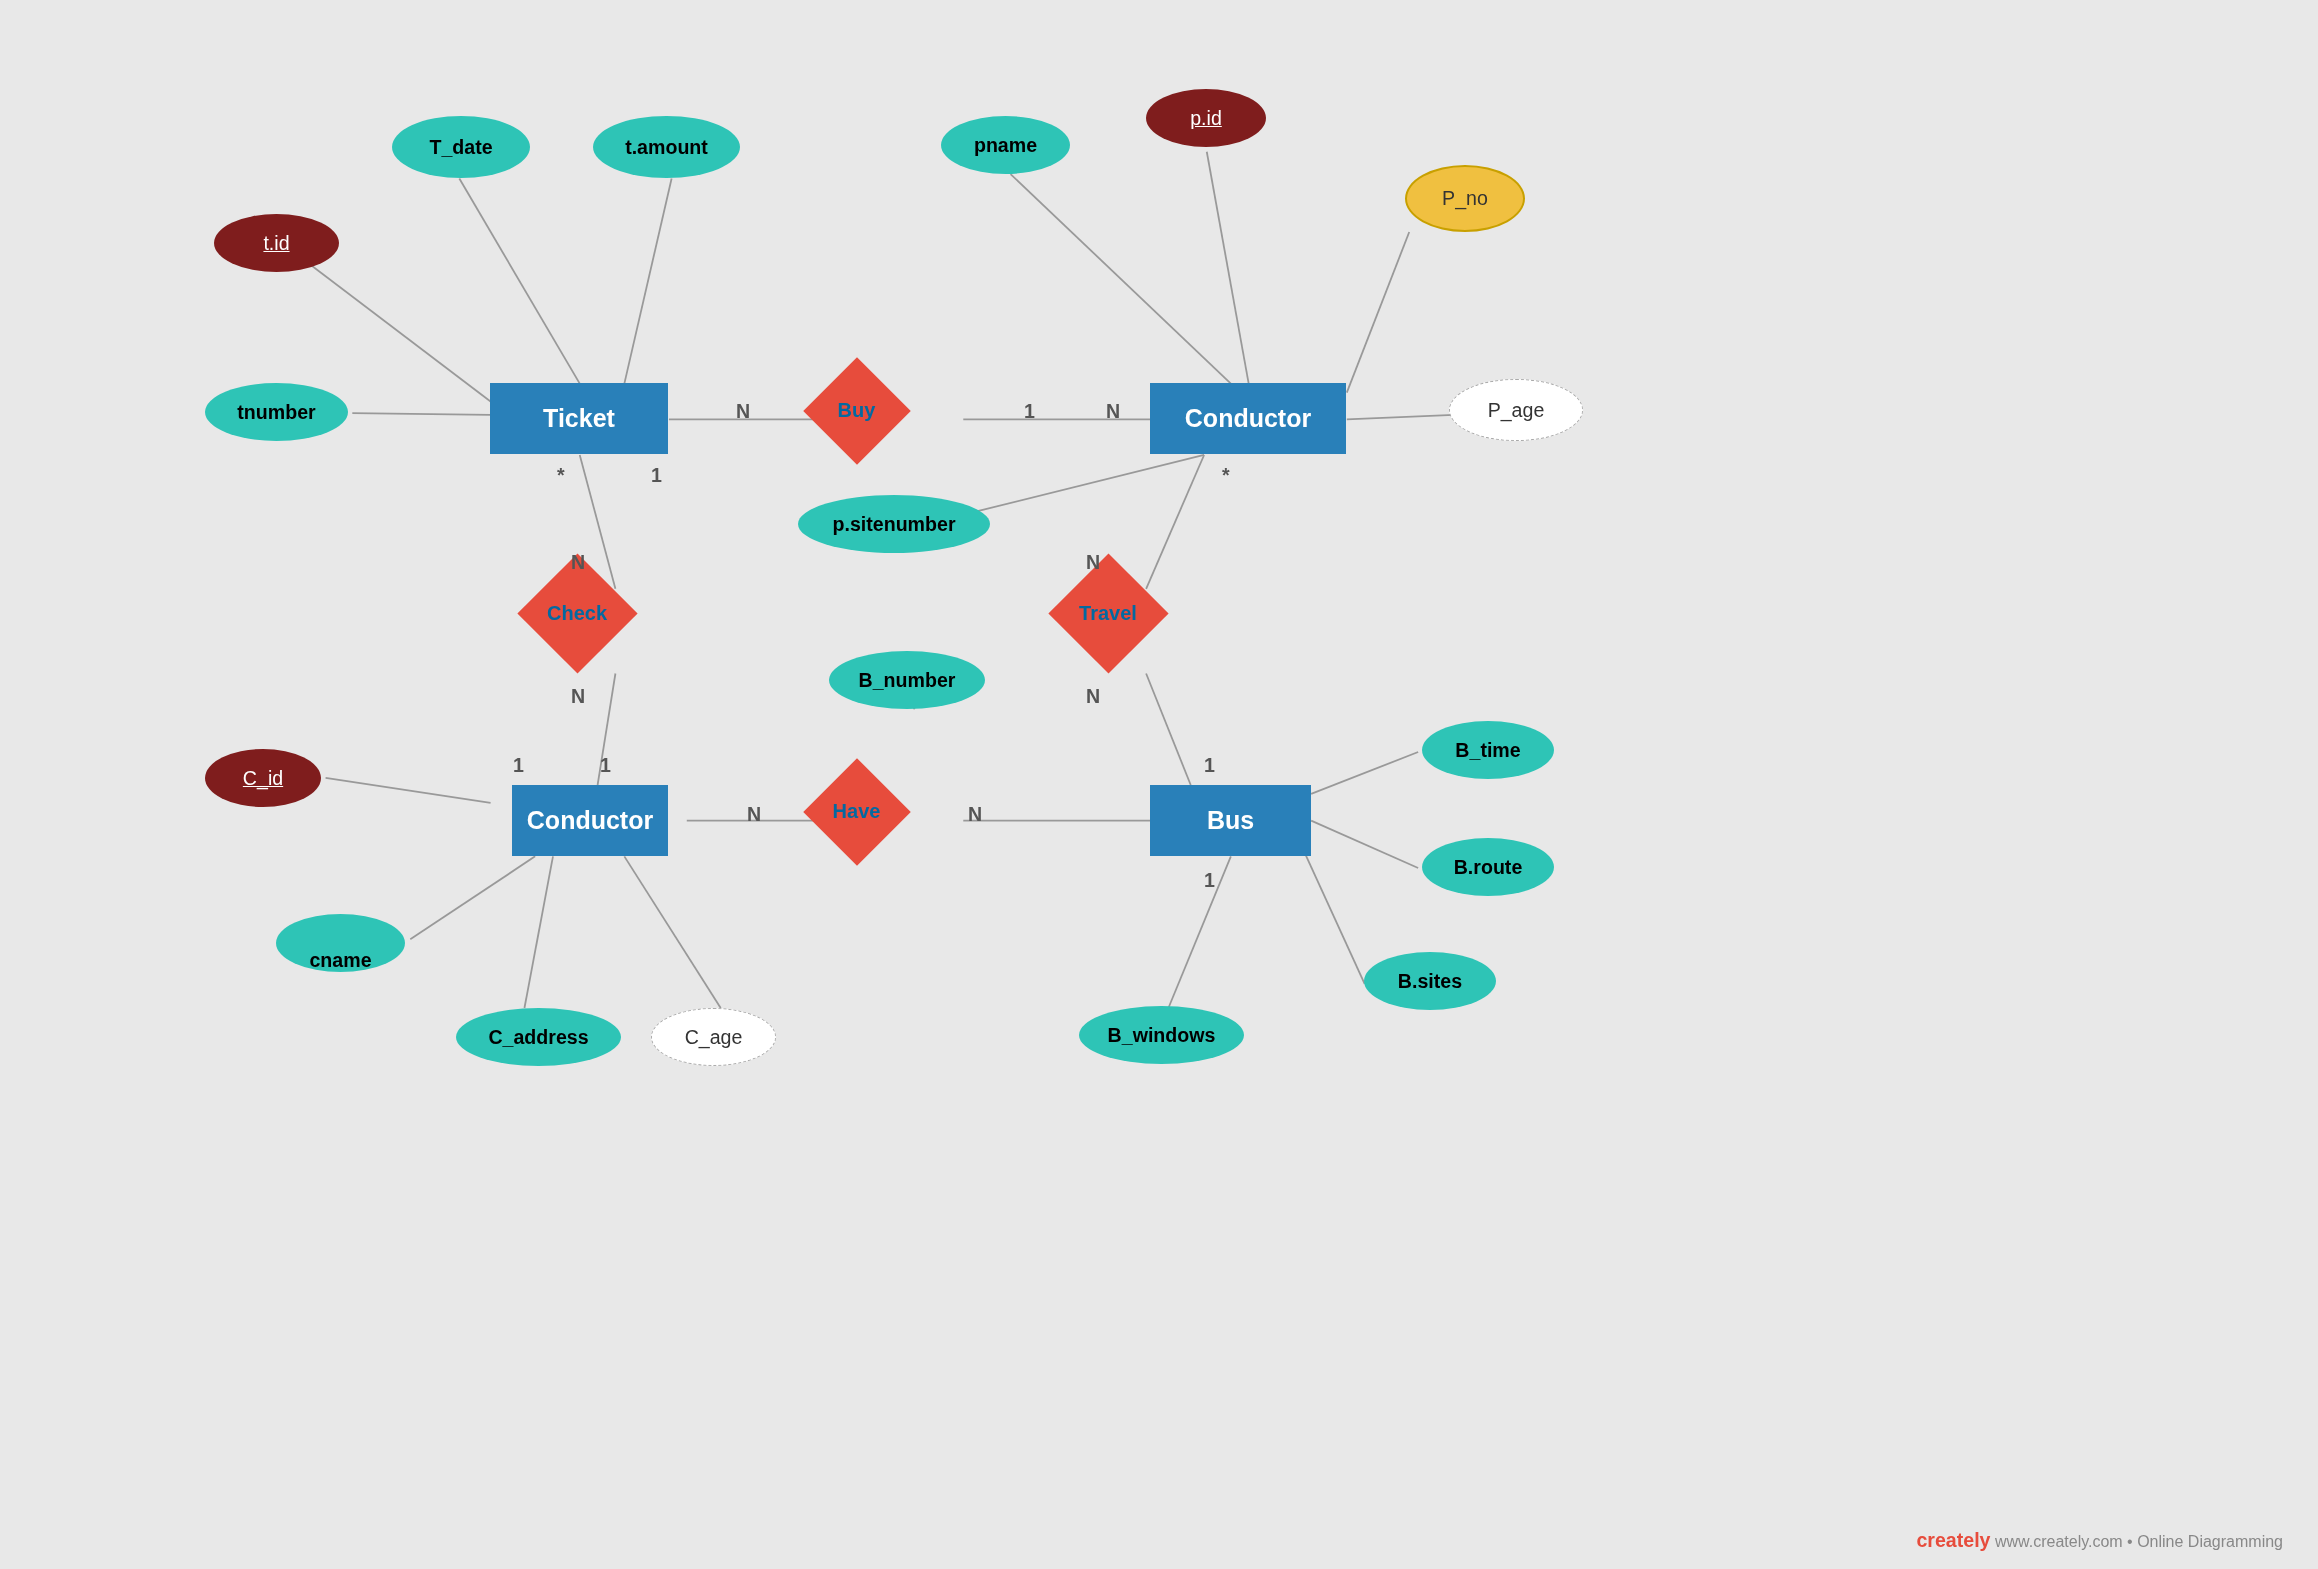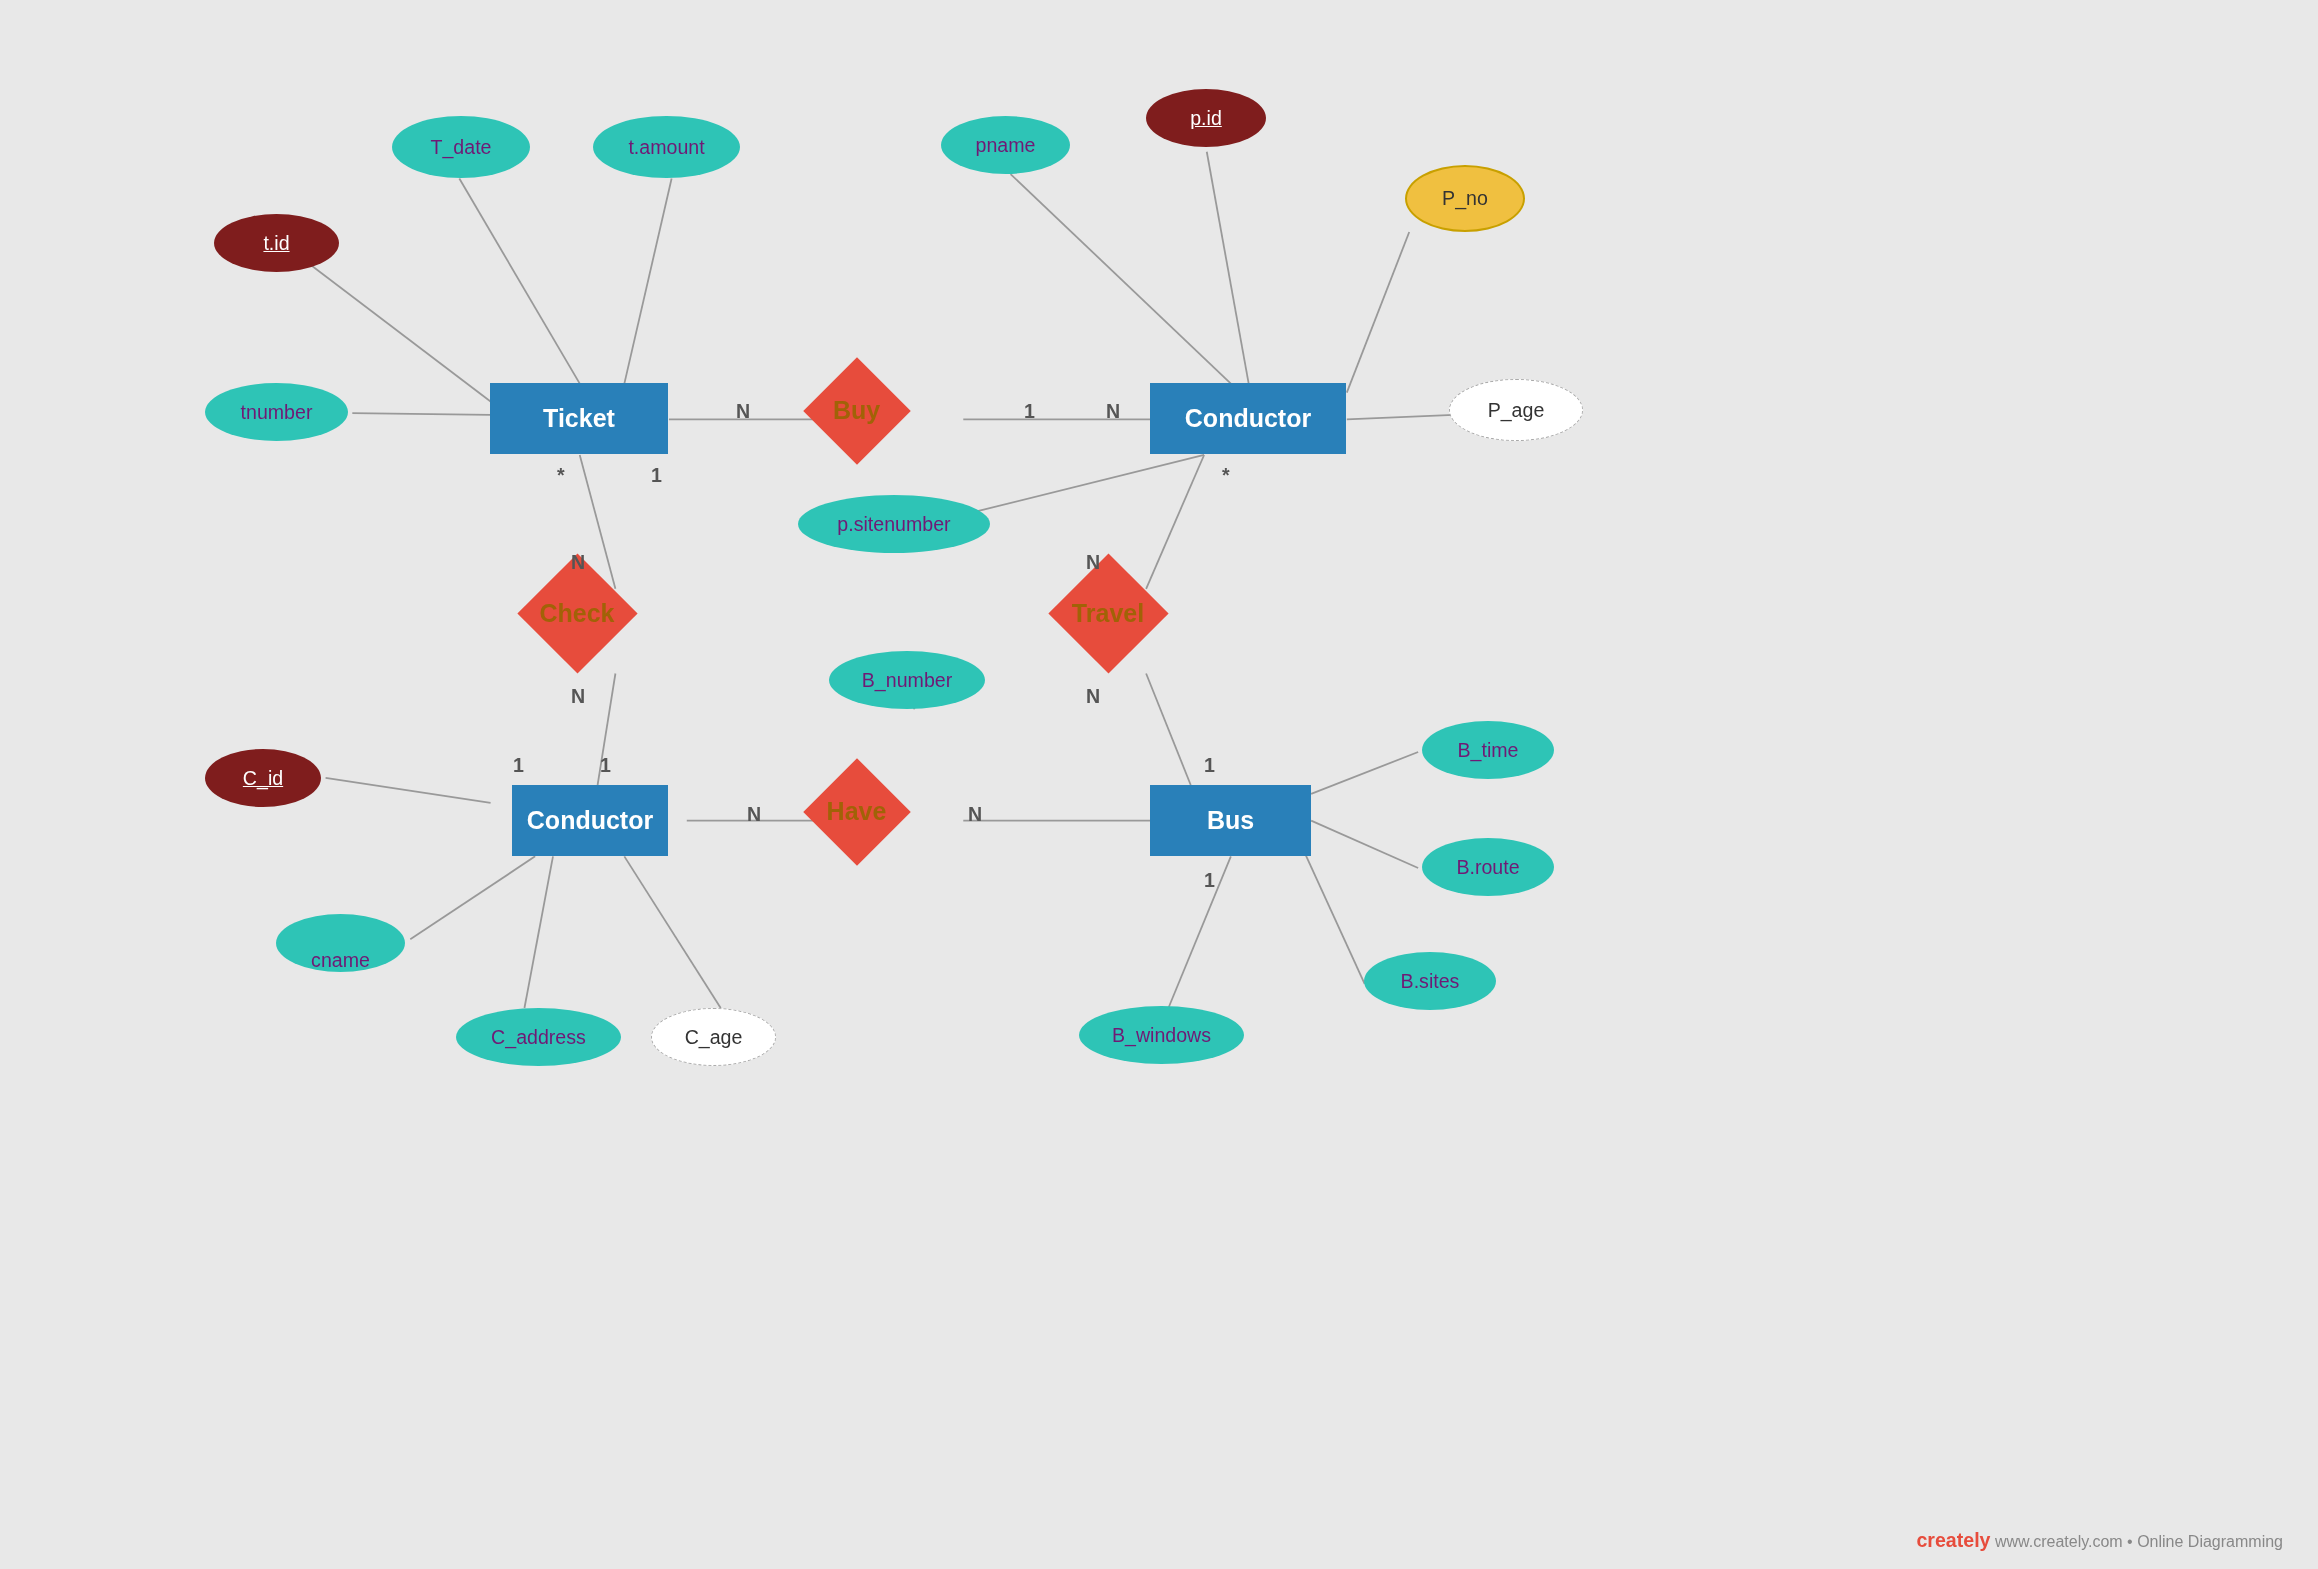--- a/index.html
+++ b/index.html
@@ -48,42 +48,43 @@
       color: white;
       font-weight: bold;
       font-size: 23px;
       transform: rotate(45deg);
       display: flex;
       align-items: center;
       justify-content: center;
     }
     .relationship-label {
       position: absolute;
-      color: #a16207;
-      font-weight: bold;
-      font-size: 25px;
+      color: #0369a1;
+      font-weight: bold;
+      font-size: 20px;
       transform: rotate(0deg);
       z-index: 2;
       pointer-events: none;
     }
     
     .attribute {
       position: absolute;
       display: flex;
       align-items: center;
       justify-content: center;
       border-radius: 50%;
       font-size: 19.6px;
       font-weight: 500;
       cursor: pointer;
     }
     .attr-teal {
       background: #2ec4b6;
-      color: #701a75;
+      color: #000000;
       border: none;
+      font-weight: bold;
     }
     .attr-green {
       background: #7f1d1d;
       color: white;
       border: none;
     }
     .attr-yellow {
       background: #f0c040;
       color: #333;
       border: 2.7px solid #c8a000;

